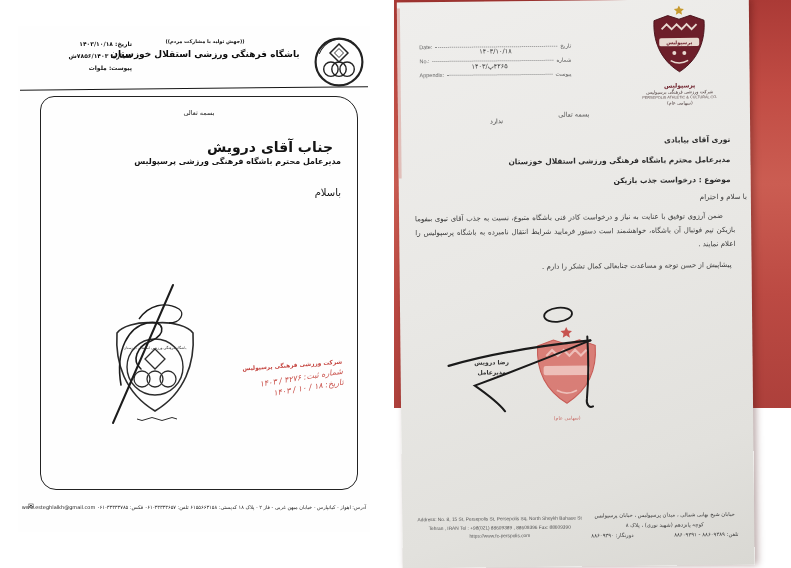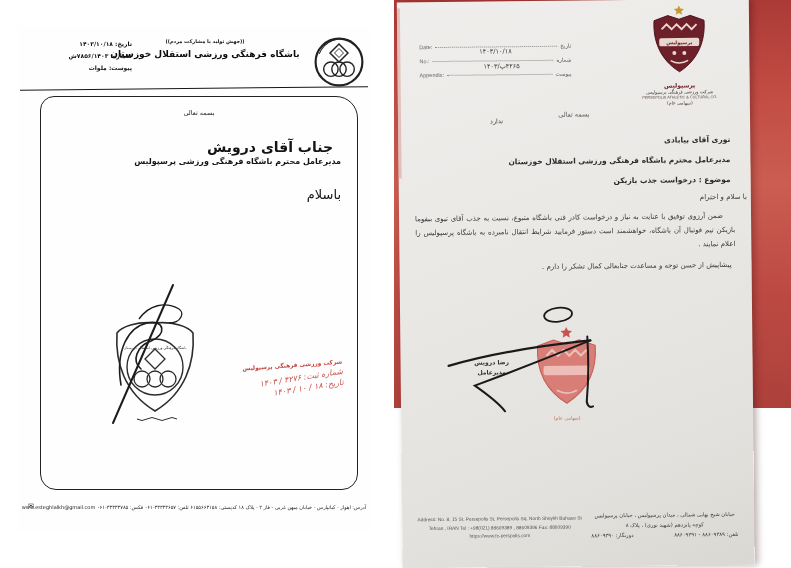--- a/index.html
+++ b/index.html
@@ -10,21 +10,21 @@
   .l-meta{left:14px;top:12px;width:100px;direction:rtl;text-align:right;font-size:6px;font-weight:bold;line-height:2.0;color:#101010;}
   .l-center{left:92px;top:12px;width:190px;text-align:center;direction:rtl;}
   .l-slogan{font-size:5px;font-weight:bold;color:#101010;}
   .l-org{font-size:9px;font-weight:bold;margin-top:5px;color:#0c0c0c;}
   .l-logo{right:4px;top:8px;width:54px;height:56px;}
   .l-rule{left:2px;right:2px;top:62px;border-top:1.6px solid #161616;transform:rotate(-0.6deg);}
   .l-frame{left:22px;top:70px;width:316px;height:392px;border:1.3px solid #222;border-radius:14px 22px 16px 16px;}
   .l-besmeh{top:12px;left:0;right:0;text-align:center;font-size:6.5px;color:#222;}
   .l-addr1{top:42px;right:24px;font-size:14px;font-weight:bold;direction:rtl;}
   .l-addr2{top:60px;right:16px;font-size:8px;font-weight:bold;direction:rtl;}
-  .l-salam{top:90px;right:16px;font-size:13px;direction:rtl;text-align:center;}
+  .l-salam{top:90px;right:16px;font-size:10px;direction:rtl;text-align:center;}
   .l-body{top:110px;right:16px;left:16px;direction:rtl;text-align:justify;text-align-last:right;
     font-size:7px;line-height:2.2;color:#151515;}
   .l-stamp{left:52px;top:186px;width:124px;height:148px;}
   .l-reg{left:176px;top:266px;width:126px;direction:rtl;text-align:right;transform:rotate(-4deg);}
   .l-reg-print{font-size:5.8px;font-weight:bold;color:#c4433e;}
   .l-reg-hand{font-size:8px;color:#c9514b;font-style:italic;transform:rotate(-5deg);transform-origin:right;margin-top:2px;}
   .l-foot{left:0;right:0;top:478px;text-align:center;direction:rtl;font-size:5px;color:#1d1d1d;}
   .l-env{position:absolute;left:10px;top:-2px;font-size:7px;color:#1d1d1d;}
   
   #right-doc{left:394px;top:0;width:397px;height:408px;
@@ -143,21 +143,21 @@
         <span class="r-dots"></span>
         <span class="r-fa">شماره</span>
       </div>
       <div class="r-row">
         <span class="r-en">Appendix:</span>
         <span class="r-dots"></span>
         <span class="r-fa">پیوست</span>
       </div>
     </div>
     <div class="abs r-val" style="left:82px;top:46px;">۱۴۰۳/۱۰/۱۸</div>
-    <div class="abs r-val" style="left:74px;top:61px;margin-left:12px;">۴۲۶۵پ/۱۴۰۳</div>
+    <div class="abs r-val" style="left:74px;top:61px;">۴۲۶۵پ/۱۴۰۳</div>
     <div class="abs r-val" style="left:92px;top:80px;margin-top:36px;">ندارد</div>
 
     <div class="abs r-logo">
       <svg width="64" height="70" viewBox="0 0 100 112">
         <polygon points="50,0 52.4,5 58,5.6 53.8,9.6 55,15 50,12 45,15 46.2,9.6 42,5.6 47.6,5" fill="#c79a2e"></polygon>
         <path d="M10,24 L32,16 L50,22 L68,16 L90,24 C92,54 82,86 50,106 C18,86 8,54 10,24 Z" fill="#6d1f2a" stroke="#48131c" stroke-width="1.5"></path>
         <path d="M22,38 L30,30 L38,38 L46,30 L54,38 L62,30 L70,38 L78,30" fill="none" stroke="#e8d9d0" stroke-width="3"></path>
         <rect x="18" y="52" width="64" height="13" rx="3" fill="#e8d9d0"></rect>
         <text x="50" y="62" text-anchor="middle" font-size="8" fill="#6d1f2a" font-weight="bold">پرسپولیس</text>
         <circle cx="42" cy="76" r="3.2" fill="#e8d9d0"></circle>

